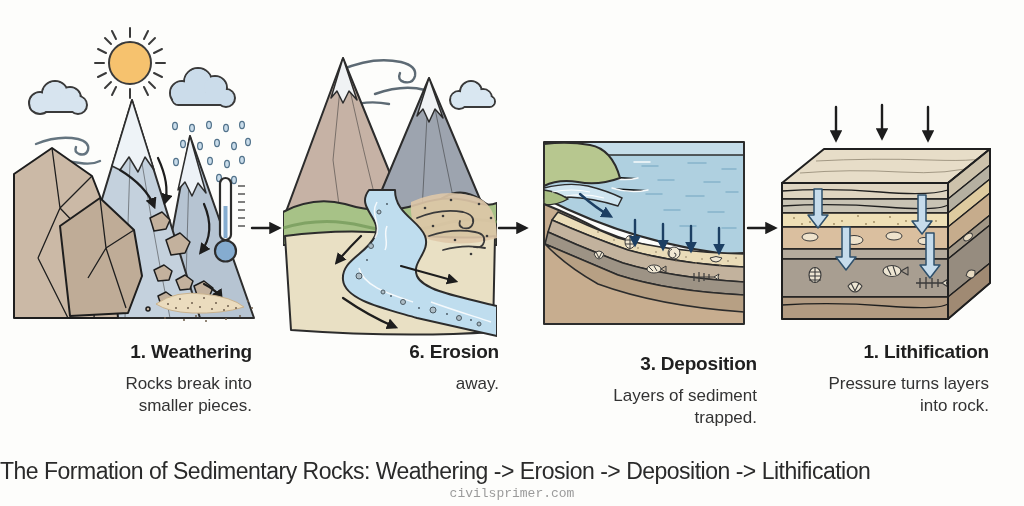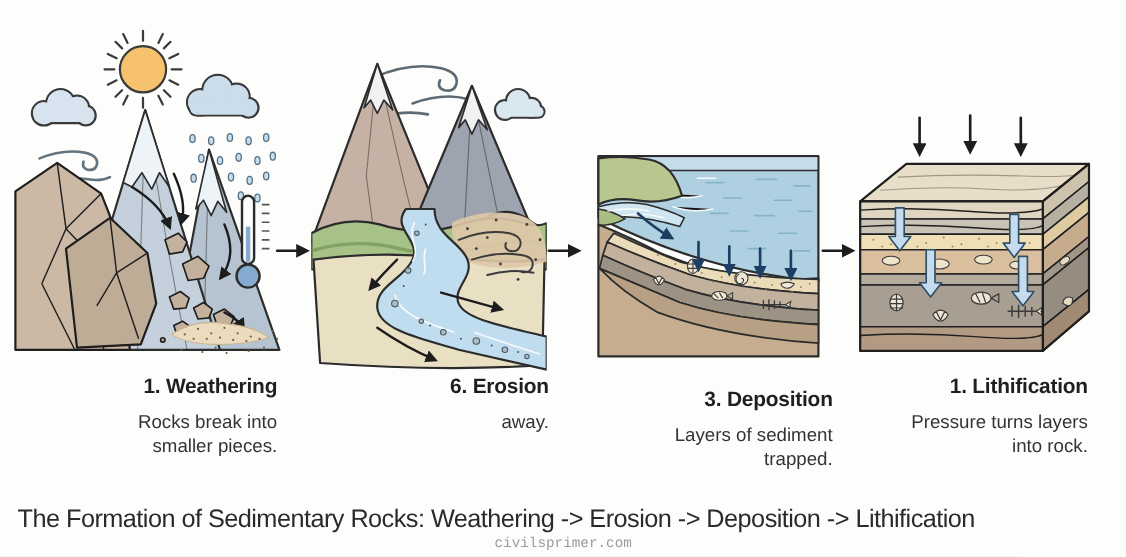--- a/index.html
+++ b/index.html
@@ -8,21 +8,21 @@
     font-family:"Liberation Sans","DejaVu Sans",sans-serif;overflow:hidden;
   }
   .illo{position:absolute;}
   .caption{position:absolute;text-align:right;color:#262626;}
   .cap-title{font-size:19px;font-weight:bold;letter-spacing:-0.2px;line-height:1.2;color:#1f1f1f;}
   .cap-sub{font-size:19px;font-weight:bold;letter-spacing:-0.2px;line-height:1.2;color:#1f1f1f;}
   .cap-desc{margin-top:9px;font-size:17px;line-height:1.32;color:#333;}
   .flow-arrow{position:absolute;}
   .footer-title{
     position:absolute;left:0;top:458px;width:836px;text-align:center;
-    font-size:23px;font-weight:500;letter-spacing:-0.5px;color:#2a2a2a;white-space:nowrap;padding-left:16px;
+    font-size:23px;font-weight:500;letter-spacing:-0.5px;color:#2a2a2a;white-space:nowrap;
   }
   .watermark{
     position:absolute;left:0;top:486px;width:1024px;text-align:center;
     font-family:Liberation Mono, monospace;font-size:13px;color:#9b9b9b;
   }
   svg{display:block;}
 </style>
 </head>
 <body>
 

